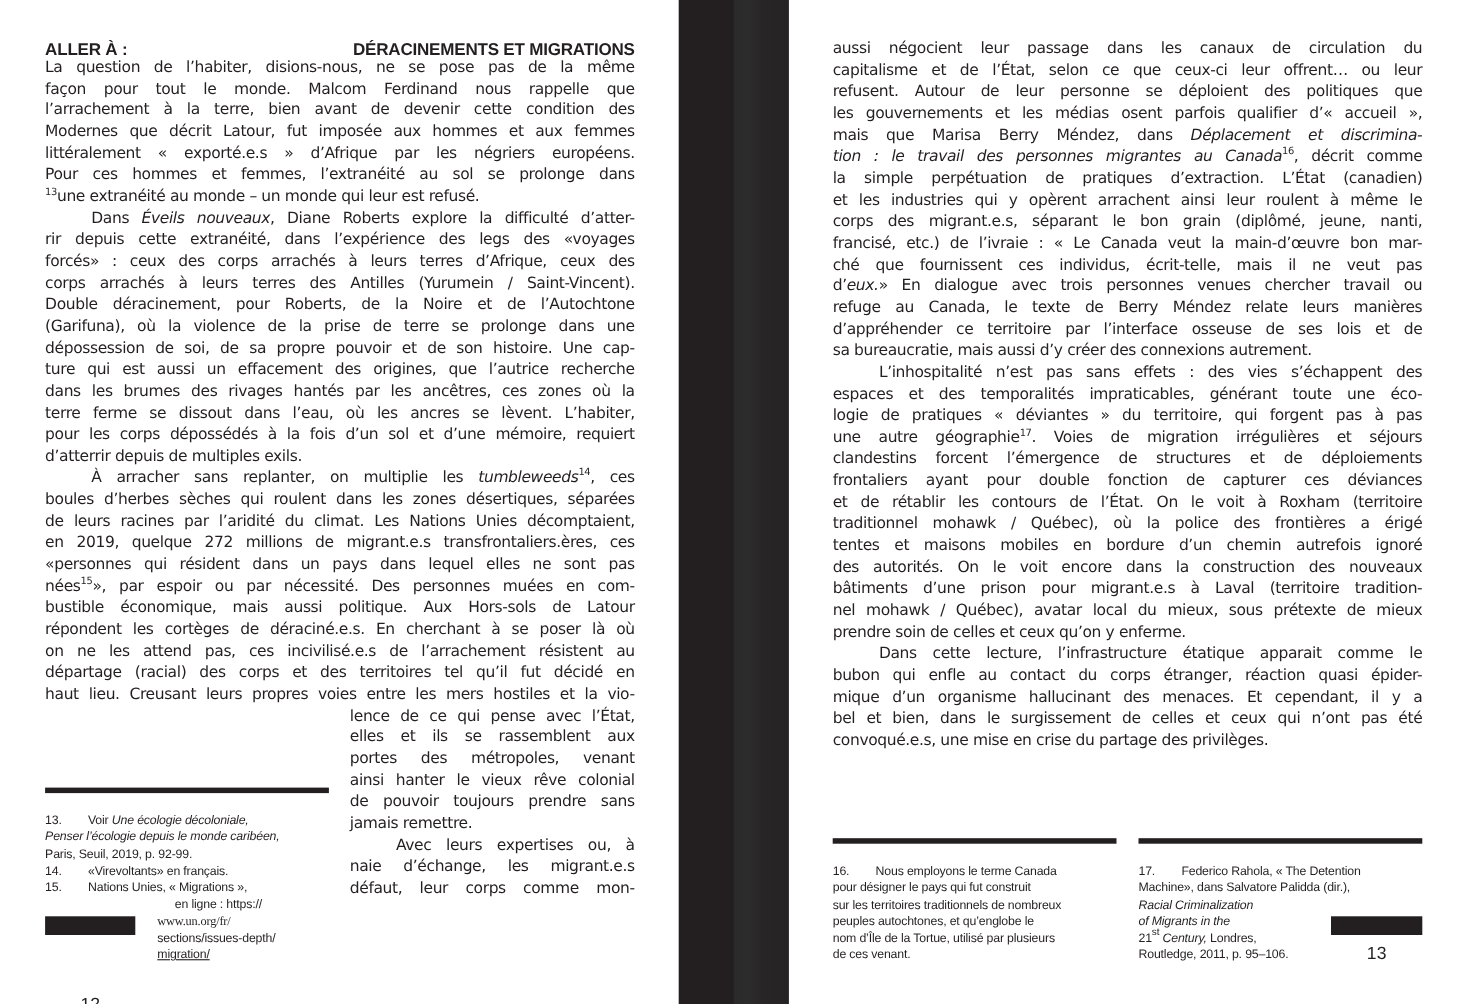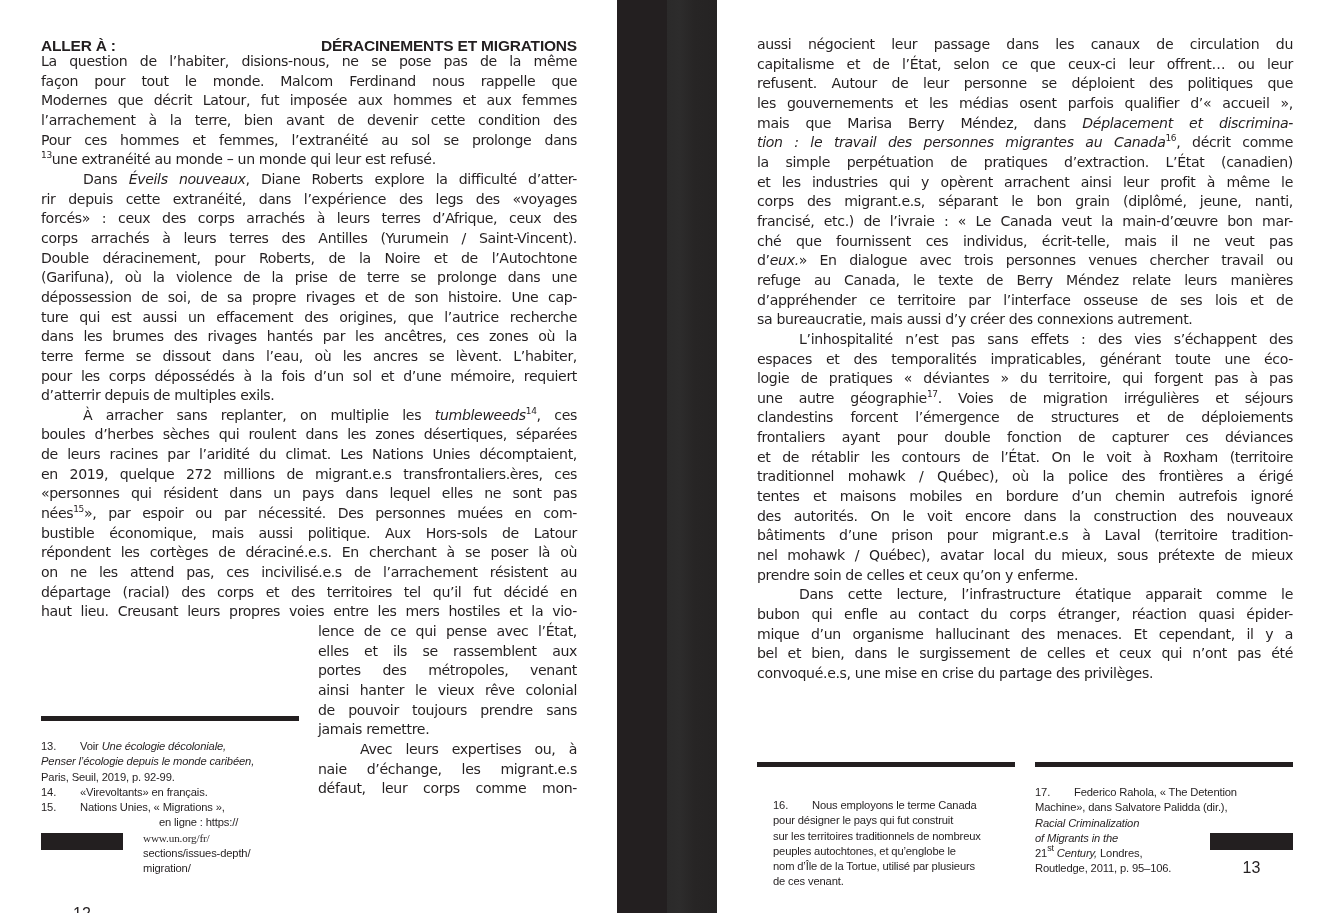--- a/index.html
+++ b/index.html
@@ -64,31 +64,32 @@
 
 <div class="page left">
   <div class="running-head">
     <span>ALLER À :</span>
     <span>DÉRACINEMENTS ET MIGRATIONS</span>
   </div>
 
   <div class="body-text" id="left-body" style="left:41px; top:52px;">
       <span class="line"><span>La question de l’habiter, disions-nous, ne se pose pas de la même</span></span>
       <span class="line"><span>façon pour tout le monde. Malcom Ferdinand nous rappelle que</span></span>
+      <span class="line"><span>l’arrachement à la terre, bien avant de devenir cette condition des</span></span>
       <span class="line"><span>Modernes que décrit Latour, fut imposée aux hommes et aux femmes</span></span>
-      <span class="line"><span>l’arrachement à la terre, bien avant de devenir cette condition des</span></span>
+      <span class="line"><span>littéralement « exporté.e.s » d’Afrique par les négriers européens.</span></span>
       <span class="line"><span>Pour ces hommes et femmes, l’extranéité au sol se prolonge dans</span></span>
       <span class="line last"><sup>13</sup><span>une extranéité au monde – un monde qui leur est refusé</span><span>.</span></span>
       <span class="line indent"><span>Dans </span><em>Éveils nouveaux</em><span>, Diane Roberts explore la difficulté d’atter-</span></span>
       <span class="line"><span>rir depuis cette extranéité, dans l’expérience des legs des «voyages</span></span>
       <span class="line"><span>forcés» : ceux des corps arrachés à leurs terres d’Afrique, ceux des</span></span>
       <span class="line"><span>corps arrachés à leurs terres des Antilles (Yurumein / Saint-Vincent).</span></span>
       <span class="line"><span>Double déracinement, pour Roberts, de la Noire et de l’Autochtone</span></span>
       <span class="line"><span>(Garifuna), où la violence de la prise de terre se prolonge dans une</span></span>
-      <span class="line"><span>dépossession de soi, de sa propre rivages et de son histoire. Une cap-</span></span>
+      <span class="line"><span>dépossession de soi, de sa propre pouvoir et de son histoire. Une cap-</span></span>
       <span class="line"><span>ture qui est aussi un effacement des origines, que l’autrice recherche</span></span>
       <span class="line"><span>dans les brumes des rivages hantés par les ancêtres, ces zones où la</span></span>
       <span class="line"><span>terre ferme se dissout dans l’eau, où les ancres se lèvent. L’habiter,</span></span>
       <span class="line"><span>pour les corps dépossédés à la fois d’un sol et d’une mémoire, requiert</span></span>
       <span class="line last"><span>d’atterrir depuis de multiples exils.</span></span>
       <span class="line indent"><span>À arracher sans replanter, on multiplie les </span><em>tumbleweeds</em><sup>14</sup><span>, ces</span></span>
       <span class="line"><span>boules d’herbes sèches qui roulent dans les zones désertiques, séparées</span></span>
       <span class="line"><span>de leurs racines par l’aridité du climat. Les Nations Unies décomptaient,</span></span>
       <span class="line"><span>en 2019, quelque 272 millions de migrant.e.s transfrontaliers.ères, ces</span></span>
       <span class="line"><span>«personnes qui résident dans un pays dans lequel elles ne sont pas</span></span>
@@ -113,37 +114,37 @@
 
   <div class="notes" id="left-notes" style="left:41px; top:739px;">
       <span class="n"><span class="num">13.</span><span>Voir </span><em>Une écologie décoloniale,</em></span>
       <span class="n"><em>Penser l’écologie depuis le monde caribéen,</em></span>
       <span class="n"><span>Paris, Seuil, 2019, p. 92-99.</span></span>
       <span class="n"><span class="num">14.</span><span>«Virevoltants» en français.</span></span>
       <span class="n"><span class="num">15.</span><span>Nations Unies, « Migrations »,</span></span>
       <span class="cont" style="padding-left: 102px; text-align: center;"><span>en ligne : https://</span></span>
       <span class="cont" style="padding-left: 102px; font-family: Liberation Serif, serif;"><span>www.un.org/fr/</span></span>
       <span class="cont" style="padding-left: 102px;"><span>sections/issues-depth/</span></span>
-      <span class="cont" style="padding-left: 102px;"><span>migration/</span></span>
+      <span class="cont" style="padding-left: 102px; text-decoration: underline;"><span>migration/</span></span>
     </div>
 
   <div class="folio-bar" style="left:41px; top:833px; width:82px;"></div>
   <div class="folio" style="left:41px; top:905px; width:82px;">12</div>
 </div>
 
 <div class="page right">
   <div class="body-text" id="right-body" style="left:40px; top:35px;">
       <span class="line"><span>aussi négocient leur passage dans les canaux de circulation du</span></span>
       <span class="line"><span>capitalisme et de l’État, selon ce que ceux-ci leur offrent… ou leur</span></span>
       <span class="line"><span>refusent. Autour de leur personne se déploient des politiques que</span></span>
       <span class="line"><span>les gouvernements et les médias osent parfois qualifier d’« accueil »,</span></span>
       <span class="line"><span>mais que Marisa Berry Méndez, dans </span><em>Déplacement et discrimina-</em></span>
       <span class="line"><em>tion : le travail des personnes migrantes au Canada</em><sup>16</sup><span>, décrit comme</span></span>
       <span class="line"><span>la simple perpétuation de pratiques d’extraction. L’État (canadien)</span></span>
-      <span class="line"><span>et les industries qui y opèrent arrachent ainsi leur profit à même le</span></span>
+      <span class="line"><span>et les industries qui y opèrent arrachent ainsi leur roulent à même le</span></span>
       <span class="line"><span>corps des migrant.e.s, séparant le bon grain (diplômé, jeune, nanti,</span></span>
       <span class="line"><span>francisé, etc.) de l’ivraie : « Le Canada veut la main-d’œuvre bon mar-</span></span>
       <span class="line"><span>ché que fournissent ces individus, écrit-telle, mais il ne veut pas</span></span>
       <span class="line"><span>d’</span><em>eux.</em><span>» En dialogue avec trois personnes venues chercher travail ou</span></span>
       <span class="line"><span>refuge au Canada, le texte de Berry Méndez relate leurs manières</span></span>
       <span class="line"><span>d’appréhender ce territoire par l’interface osseuse de ses lois et de</span></span>
       <span class="line last"><span>sa bureaucratie, mais aussi d’y créer des connexions autrement.</span></span>
       <span class="line indent"><span>L’inhospitalité n’est pas sans effets : des vies s’échappent des</span></span>
       <span class="line"><span>espaces et des temporalités impraticables, générant toute une éco-</span></span>
       <span class="line"><span>logie de pratiques « déviantes » du territoire, qui forgent pas à pas</span></span>
@@ -160,21 +161,21 @@
       <span class="line indent"><span>Dans cette lecture, l’infrastructure étatique apparait comme le</span></span>
       <span class="line"><span>bubon qui enfle au contact du corps étranger, réaction quasi épider-</span></span>
       <span class="line"><span>mique d’un organisme hallucinant des menaces. Et cependant, il y a</span></span>
       <span class="line"><span>bel et bien, dans le surgissement de celles et ceux qui n’ont pas été</span></span>
       <span class="line last"><span>convoqué.e.s, une mise en crise du partage des privilèges.</span></span>
     </div>
 
   <div class="rule" style="left:40px; top:762px; width:258px;"></div>
   <div class="rule" style="left:318px; top:762px; width:258px;"></div>
 
-  <div class="notes" id="right-notes-16" style="left:56px; top:785px;margin-top:13px;">
+  <div class="notes" id="right-notes-16" style="left:40px; top:785px;">
       <span class="n"><span class="num">16.</span><span>Nous employons le terme Canada</span></span>
       <span class="n"><span>pour désigner le pays qui fut construit</span></span>
       <span class="n"><span>sur les territoires traditionnels de nombreux</span></span>
       <span class="n"><span>peuples autochtones, et qu’englobe le</span></span>
       <span class="n"><span>nom d’Île de la Tortue, utilisé par plusieurs</span></span>
       <span class="n"><span>de ces venant.</span></span>
     </div>
   <div class="notes" id="right-notes-17" style="left:318px; top:785px;">
       <span class="n"><span class="num">17.</span><span>Federico Rahola, « The Detention</span></span>
       <span class="n"><span>Machine», dans Salvatore Palidda (dir.),</span></span>

